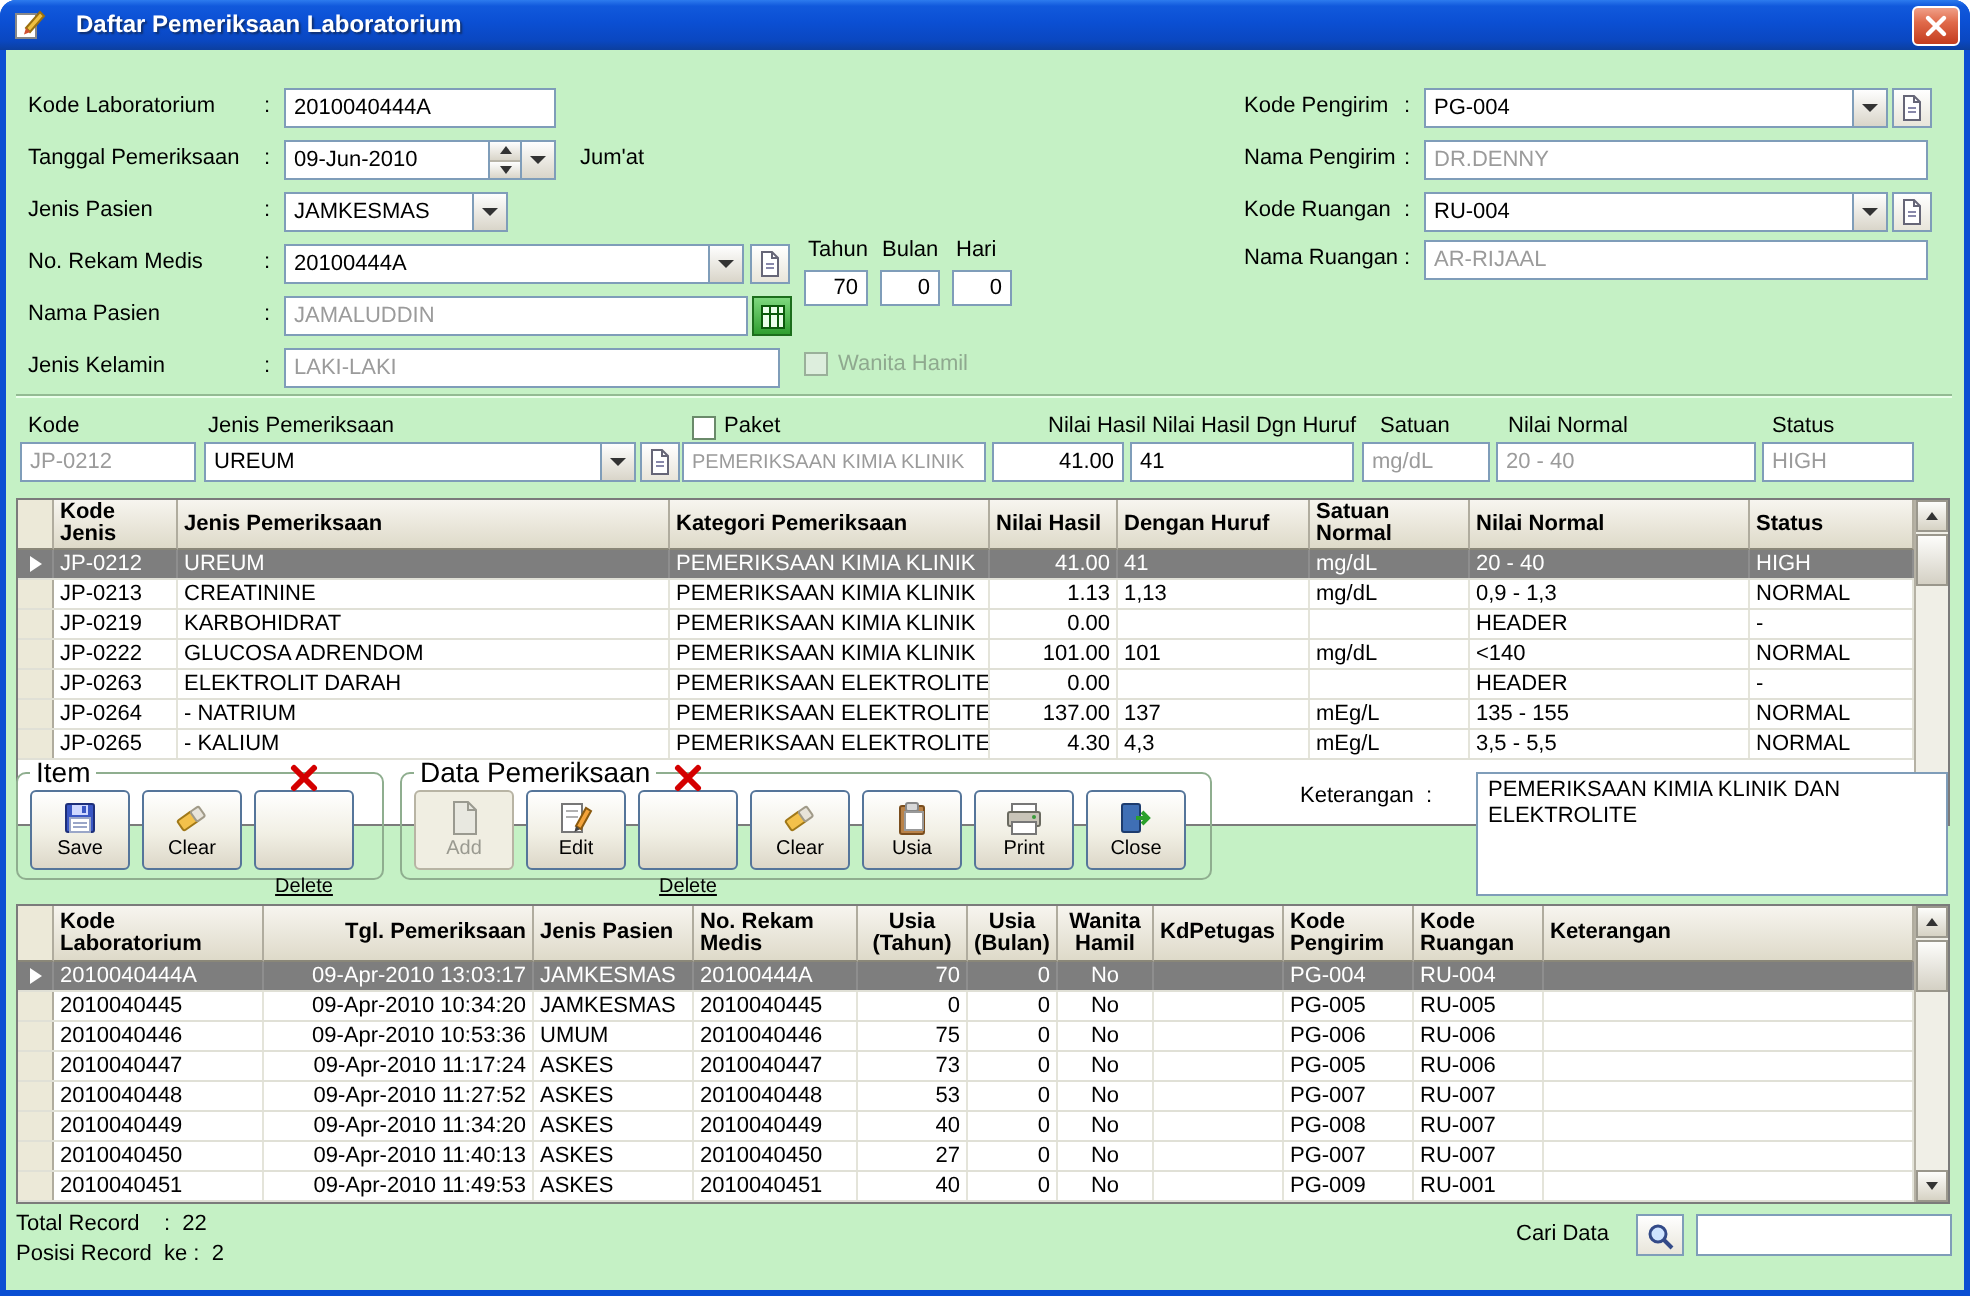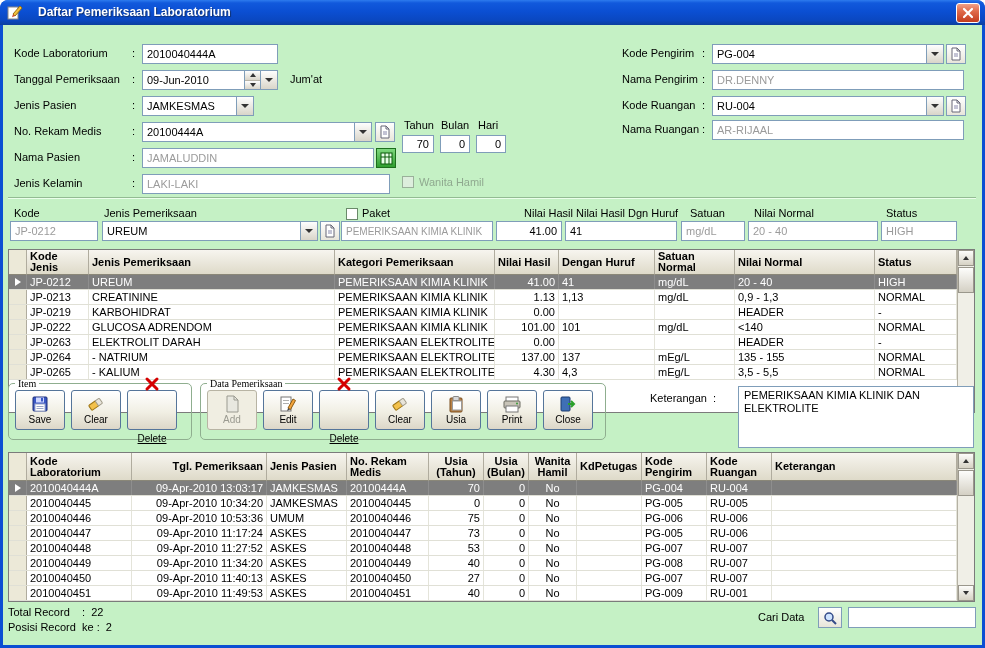--- a/index.html
+++ b/index.html
@@ -56,21 +56,21 @@
   .d8{width:65px;flex:none;} .d9{width:65px;flex:none;} .d10{width:65px;flex:none;} .d11{width:185px;flex:none;}
   .g-head .d2 { justify-content:flex-end; }
   .g-head .d5, .g-head .d6, .g-head .d7 { justify-content:center; text-align:center; }
   
   .vscroll { position:absolute; top:0; right:0; bottom:0; width:17px; background:#f0efe7; border-left:1px solid #b5b1a4; }
   .sb-btn { position:absolute; left:0; right:0; height:16px; background:linear-gradient(#fdfdfb,#d6d2c4); border:1px solid #9a978c; display:flex; align-items:center; justify-content:center; cursor:pointer; }
   .sb-btn.up { top:0; } .sb-btn.down { bottom:0; }
   .sb-thumb { position:absolute; left:0; right:0; top:17px; height:26px; background:linear-gradient(#fdfdfb,#d4d0c4); border:1px solid #9a978c; cursor:grab; }
   
   fieldset.grp { position:absolute; border:1px solid #8fae8f; border-radius:5px; }
-  fieldset.grp legend { font-size:10px; color:#000; margin-left:6px; padding:0 3px;font-family:Liberation Serif, serif; }
+  fieldset.grp legend { font-size:14px; color:#000; margin-left:6px; padding:0 3px; }
   .btnrow { display:flex; gap:6px; padding:1px 6px 0 6px; }
   .xpbtn { width:50px; height:40px; border:1px solid #55759a; border-radius:3px;
     background:linear-gradient(180deg,#ffffff,#f1efe4 55%,#dcd7c8); display:flex; flex-direction:column; align-items:center; justify-content:center; gap:1px;
     font-family:"Liberation Sans", sans-serif; cursor:pointer; padding:0; }
   .xpbtn .bl { font-size:10px; color:#000; line-height:11px; }
   .xpbtn .bl.u { text-decoration:underline;margin-top:40px; }
   .xpbtn.disabled { border-color:#b8b4a4; background:#f0eee2; cursor:default; }
   .xpbtn.disabled .bl { color:#9a9a90; }
   .ic { height:18px; display:flex; align-items:center; justify-content:center; }
   .memo { position:absolute; background:#fff; border:1px solid #7F9DB9; font-size:11px; line-height:13px; padding:2px 5px; color:#000; overflow:hidden; }

